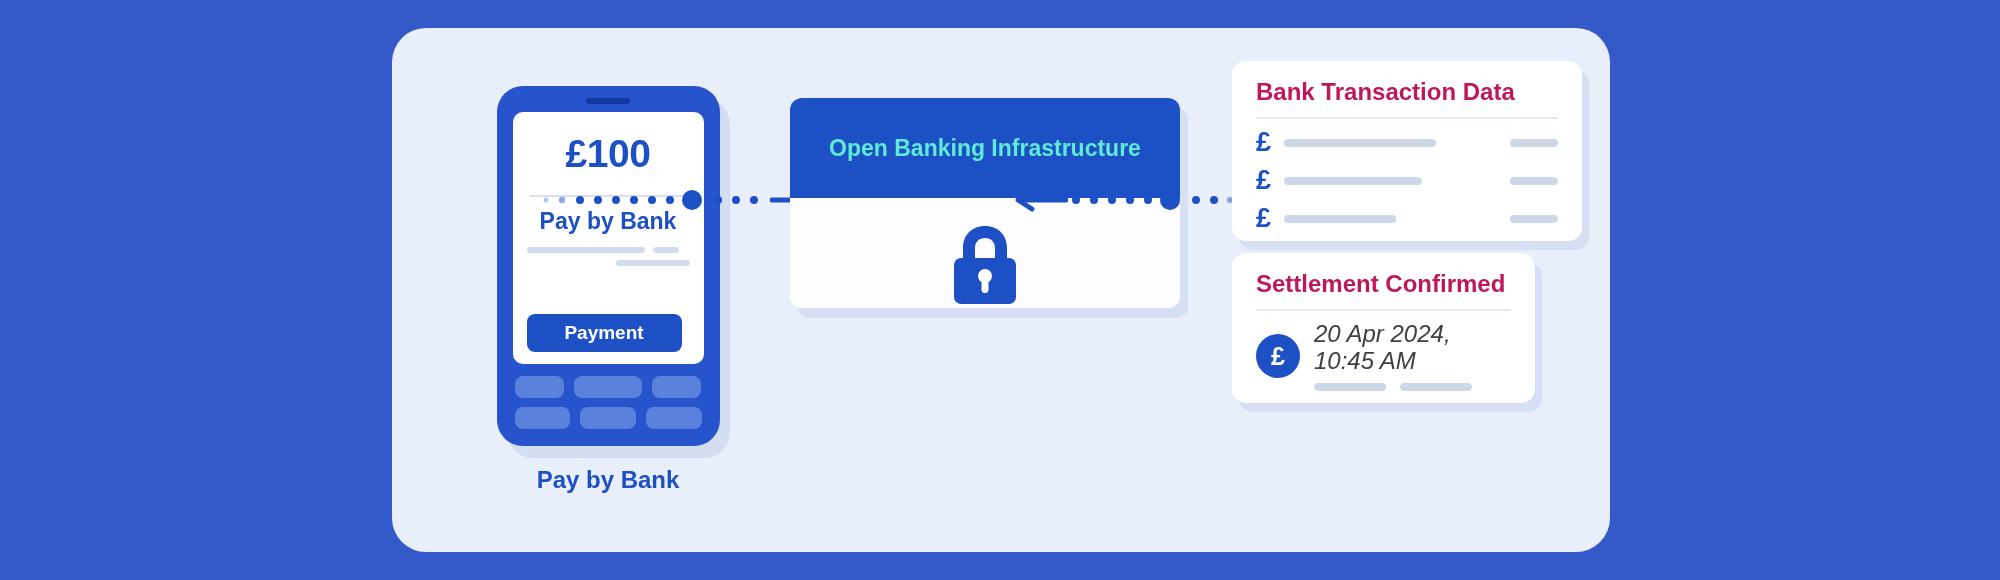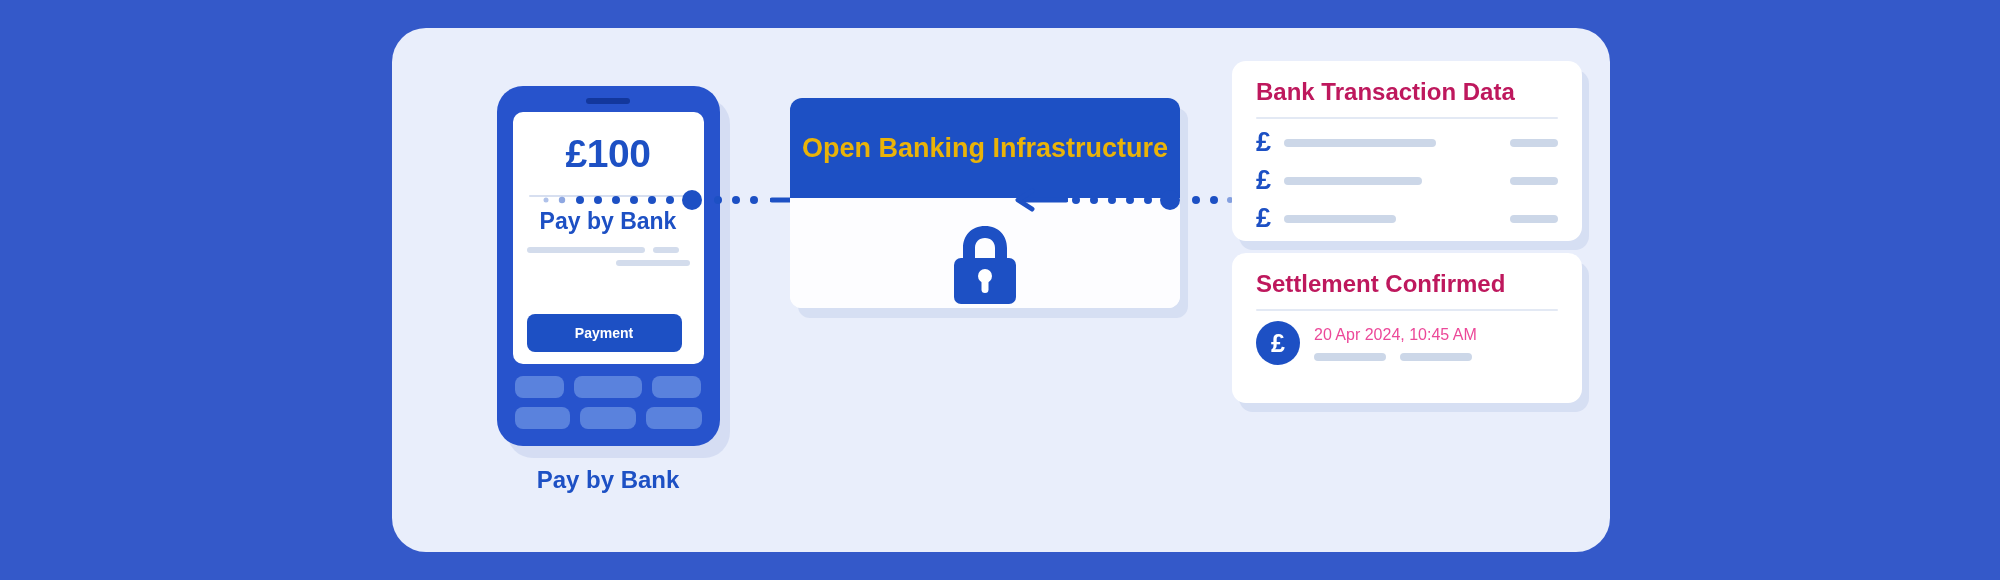--- a/index.html
+++ b/index.html
@@ -108,21 +108,21 @@
   .ph-row.r2 { justify-content: flex-end; }
   .pay-btn {
     position: absolute;
     left: 14px;
     right: 22px;
     bottom: 12px;
     height: 38px;
     border-radius: 8px;
     background: #1d50c4;
     color: #ffffff;
-    font-size: 14px;
+    font-size: 19px;
     font-weight: bold;
     display: flex;
     align-items: center;
     justify-content: center;
     border: none;
     cursor: pointer;
     font-family: "Liberation Sans", sans-serif;
   }
   .keypad {
     position: absolute;
@@ -162,22 +162,22 @@
     border-radius: 12px;
     box-shadow: 8px 10px 0 rgba(196, 208, 236, .5);
     overflow: hidden;
   }
   .ob-header {
     height: 100px;
     background: #1d50c4;
     display: flex;
     align-items: center;
     justify-content: center;
-    color: #eab308;
-    font-size: 27px;
+    color: #5eead4;
+    font-size: 23px;
     font-weight: bold;
   }
   .ob-body {
     position: relative;
     height: 132px;
     background: #fdfdff;
   }
   .lock {
     position: absolute;
     left: 50%;
@@ -199,21 +199,21 @@
   .card-btd {
     left: 840px;
     top: 33px;
     width: 350px;
     height: 180px;
     padding: 18px 24px;
   }
   .card-stl {
     left: 840px;
     top: 225px;
-    width: 350px;
+    width: 303px;
     height: 150px;
     padding: 18px 24px;
   }
   .card-title {
     color: #be185d;
     font-size: 24px;
     font-weight: bold;
     line-height: 1.1;
   }
   .card-rule {
@@ -261,23 +261,24 @@
     font-size: 25px;
     font-weight: bold;
     display: flex;
     align-items: center;
     justify-content: center;
     flex: 0 0 44px;
     line-height: 1;
   }
   .stl-right { flex: 1; }
   .stl-date {
-    color: #ec4899;
-    font-size: 16px;
+    color: #404040;
+    font-size: 24px;
     line-height: 1.1;
+    font-style: italic;
   }
   .stl-bars {
     display: flex;
     gap: 14px;
     margin-top: 9px;
   }
   .stl-bar {
     height: 8px;
     border-radius: 4px;
     background: #ccd7e8;

